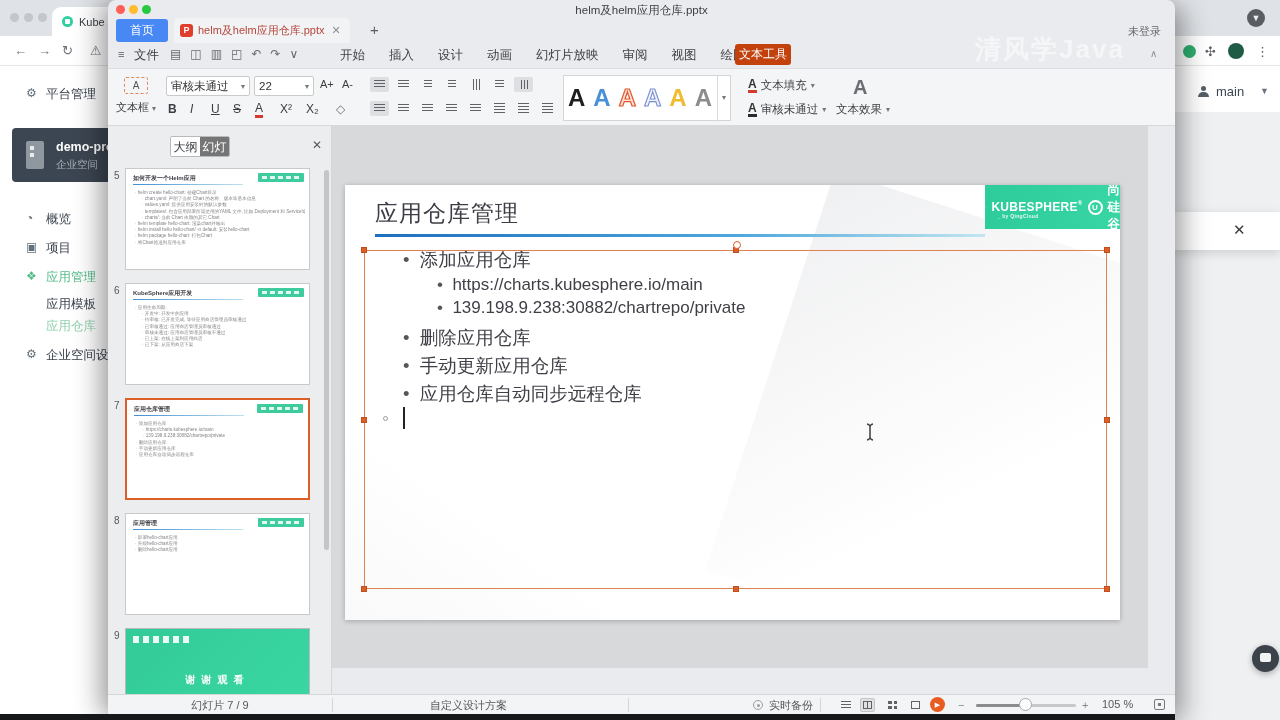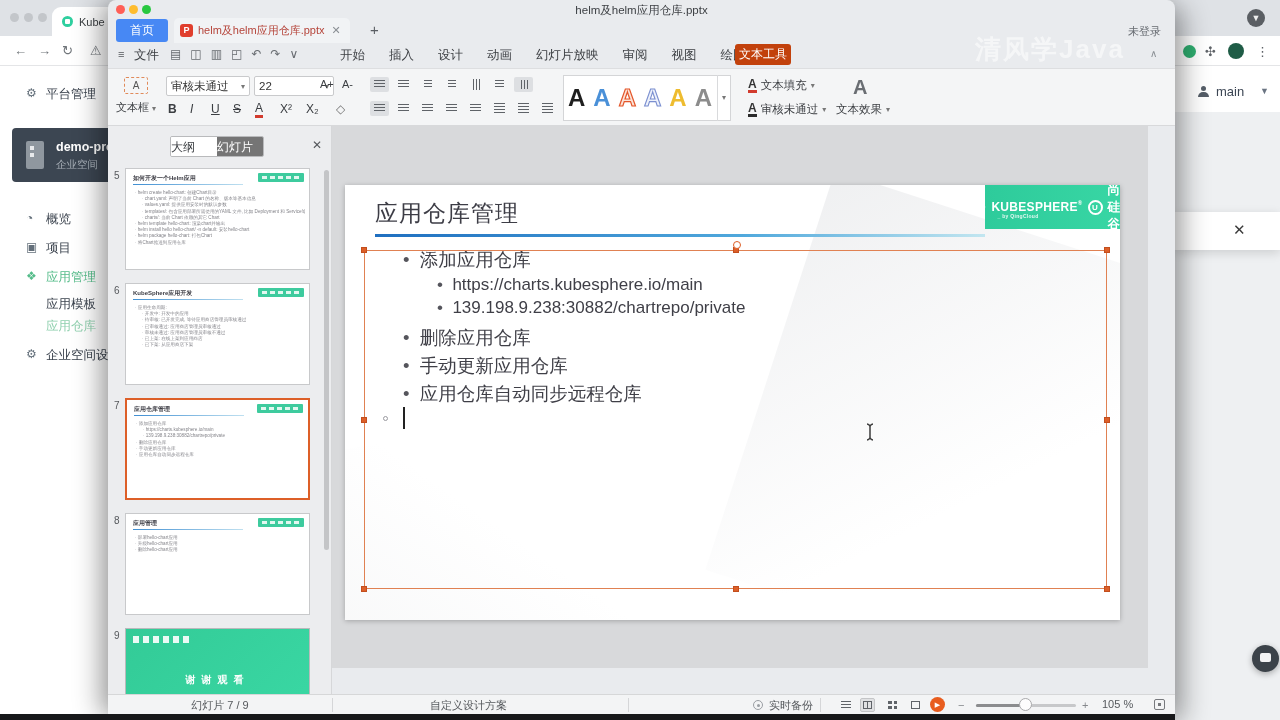--- a/index.html
+++ b/index.html
@@ -91,21 +91,21 @@
   .fillrow { font-size:11.5px; color:#3b3e42; display:flex; align-items:center; gap:4px; }
   .fillA { font-size:12px; font-weight:bold; color:#333; border-bottom:3px solid #d23b2e; line-height:12px; }
   .outA { font-size:12px; font-weight:bold; color:#333; border-bottom:3px solid #2b2b2b; line-height:12px; }
   .fxA { left:745px; top:7px; font-size:20px; color:#6a6e73; font-weight:bold; }
   .fx-label { left:728px; top:33px; font-size:11.5px; color:#3b3e42; }
 
   
   .mainrow { left:0; top:126px; width:1067px; height:542px; }
   .panel { left:0; top:0; width:224px; height:568px; background:#ecedef; border-right:1px solid #d6d7d9; }
   .switcher { left:62px; top:10px; height:21px; display:flex; border:1px solid #b9babc; border-radius:2px; overflow:hidden; }
-  .sw { width:46px; font-size:12px; text-align:left; line-height:20px; }
+  .sw { width:29px; font-size:12px; text-align:center; line-height:20px; }
   .sw-outline { background:#fff; color:#3c3f43; }
   .sw-slides { background:#757575; color:#fff; }
   .panel-x { left:204px; top:12px; font-size:12px; color:#55585c; }
   .thumb-num { font-size:10px; color:#55585c; }
   .thumb { left:17px; width:185px; height:102px; background:#fff; border:1px solid #c8c9cb; overflow:hidden; }
   .thumb.sel { border:2px solid #dd5f28; }
   .t-title { left:7px; top:5px; font-size:6px; font-weight:bold; color:#3c3c44; white-space:nowrap; }
   .t-line { left:7px; width:110px; top:15px; height:1px; background:linear-gradient(90deg,#3f8ed2,#bfe0f0); }
   .t-badge { right:5px; top:4px; width:46px; height:9px; background:#3ecb9e; border-radius:1px; }
   .t-badge::after { content:""; position:absolute; left:4px; top:3px; width:38px; height:3px;
@@ -274,21 +274,21 @@
 
     <div class="abs ribbon">
       <div class="abs tbx-ico">A</div>
       <div class="abs tbx-label">
         <span>文本框</span> <span class="caret">▾</span>
       </div>
       <div class="abs combo" style="left:58px;top:7px;width:84px">
         <span>审核未通过</span>
           <span class="caret">▾</span>
       </div>
-      <div class="abs combo" style="left:146px;top:7px;width:80px">
+      <div class="abs combo" style="left:146px;top:7px;width:60px">
         <span>22</span>
           <span class="caret">▾</span>
       </div>
       <span class="abs small-btn" style="left:212px;top:9px">A+</span>
       <span class="abs small-btn" style="left:234px;top:9px">A-</span>
       <span class="abs fmt" style="left:60px;font-weight:bold">B</span>
       <span class="abs fmt" style="left:82px;font-style:italic">I</span>
       <span class="abs fmt" style="left:103px;text-decoration:underline">U</span>
       <span class="abs fmt" style="left:125px;text-decoration:line-through">S</span>
       <span class="abs fmt" style="left:147px;border-bottom:3px solid #d23b2e;line-height:13px">A</span>

